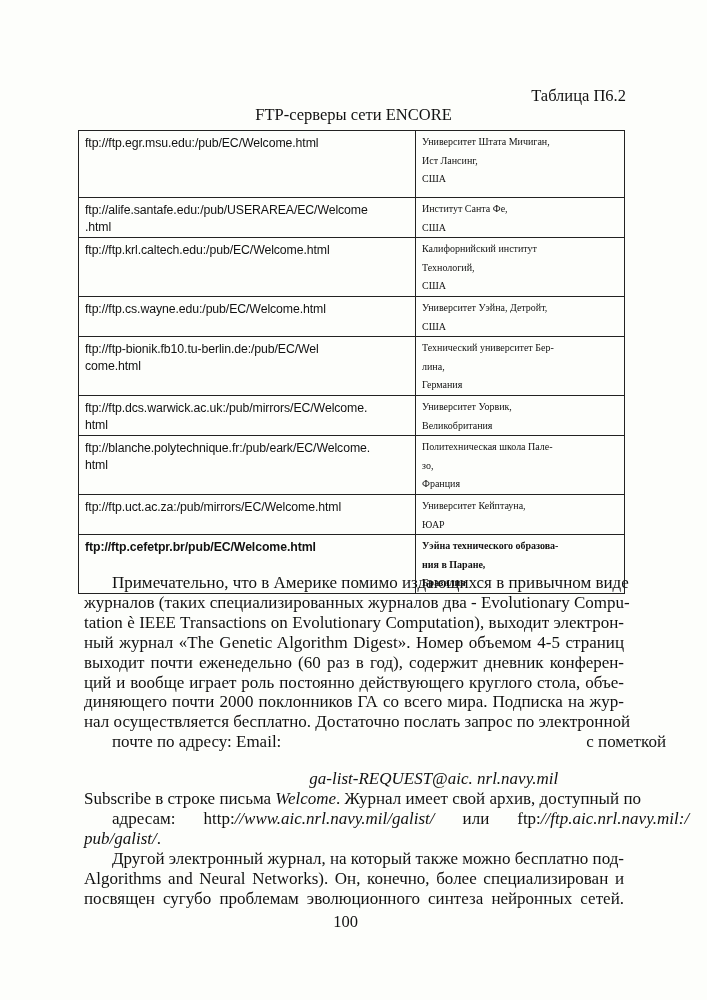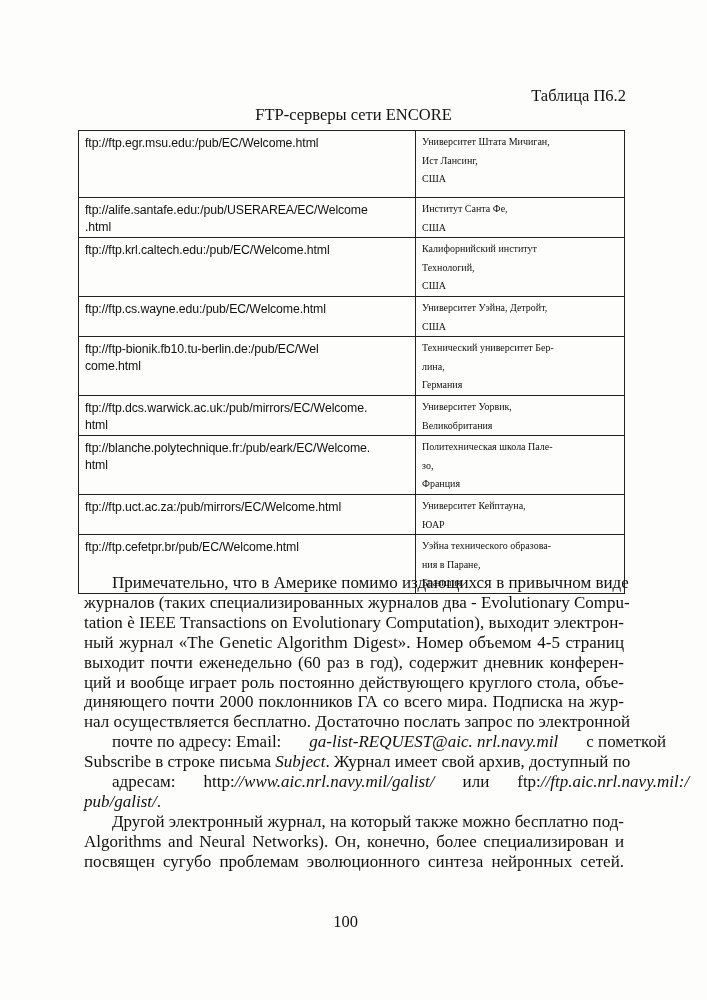--- a/index.html
+++ b/index.html
@@ -91,21 +91,21 @@
       padding-left: 28px;
     }
     .body-text p .ln {
       text-indent: 0;
     }
     .spread {
       display: flex;
       justify-content: space-between;
       white-space: nowrap;
     }
-    i { font-style: italic; }
+    i { font-style: italic; margin-top: 37px; }
     .page-number {
       position: absolute;
       top: 912px;
       left: 0;
       width: 691px;
       text-align: center;
       font-size: 16.5px;
       line-height: 20px;
     }
   </style>
@@ -192,21 +192,21 @@
         </tr>
         <tr style="height: 38px;">
           <td class="url">
             <span style="display: block;">ftp://ftp.uct.ac.za:/pub/mirrors/EC/Welcome.html</span>
           </td>
           <td class="org">
             <span>Университет Кейптауна,</span>
             <span>ЮАР</span>
           </td>
         </tr>
-        <tr style="height: 53px;">
+        <tr style="height: 53px; font-weight: bold;">
           <td class="url">
             <span style="display: block;">ftp://ftp.cefetpr.br/pub/EC/Welcome.html</span>
           </td>
           <td class="org">
             <span>Уэйна технического образова-</span>
             <span>ния в Паране,</span>
             <span>Бразилия</span>
           </td>
         </tr>
       </tbody>
@@ -220,21 +220,21 @@
       <span class="ln">ный журнал «The Genetic Algorithm Digest». Номер объемом 4-5 страниц</span>
       <span class="ln">выходит почти еженедельно (60 раз в год), содержит дневник конферен-</span>
       <span class="ln">ций и вообще играет роль постоянно действующего круглого стола, объе-</span>
       <span class="ln">диняющего почти 2000 поклонников ГА со всего мира. Подписка на жур-</span>
       <span class="ln">нал осуществляется бесплатно. Достаточно послать запрос по электронной</span>
       <span class="spread">
         <span>почте по адресу: Email:</span>
         <i>ga-list-REQUEST@aic. nrl.navy.mil</i>
         <span>с пометкой</span>
       </span>
-      <span class="ln"><span>Subscribe в строке письма</span> <i>Subject</i><span>. Журнал имеет свой архив, доступный по</span></span>
+      <span class="ln"><span>Subscribe в строке письма</span> <i>Welcome</i><span>. Журнал имеет свой архив, доступный по</span></span>
       <span class="spread">
         <span>адресам:</span>
         <span><span>http:</span><i>//www.aic.nrl.navy.mil/galist/</i></span>
         <span>или</span>
         <span><span>ftp:</span><i>//ftp.aic.nrl.navy.mil:/</i></span>
       </span>
       <span class="ln last"><i>pub/galist/</i><span>.</span></span>
     </p>
     <p>
       <span class="ln indent">Другой электронный журнал, на который также можно бесплатно под-</span>

